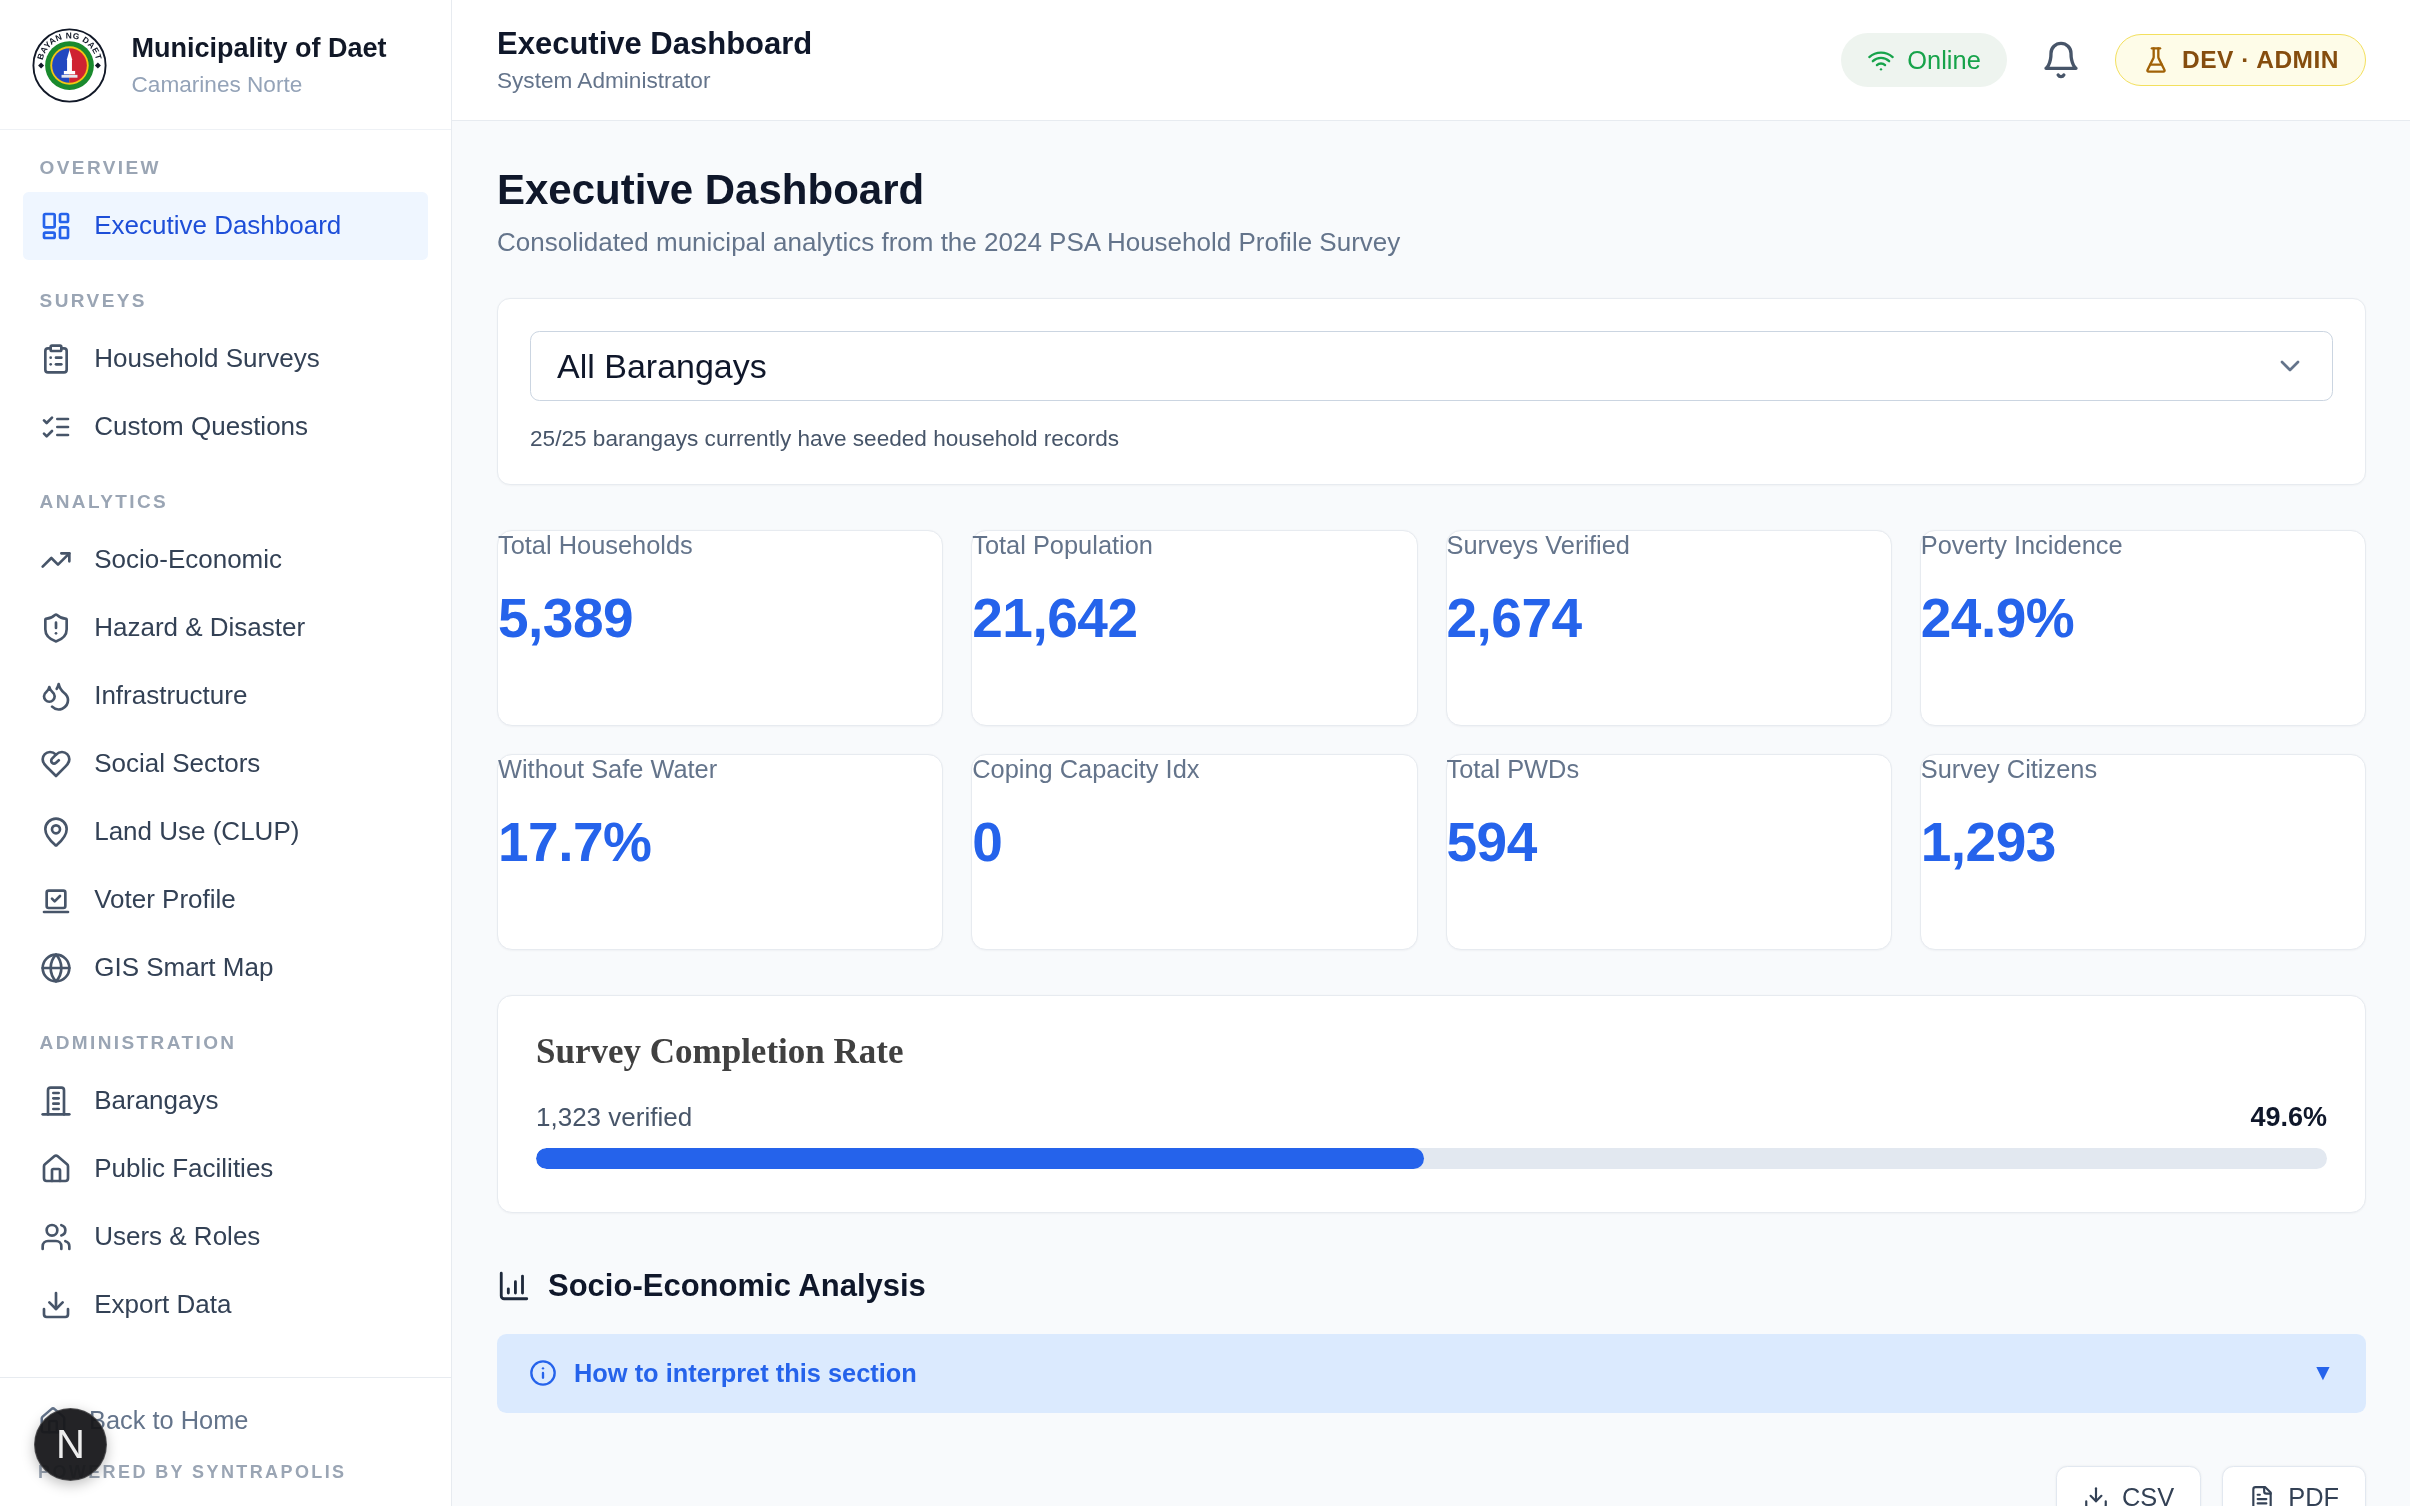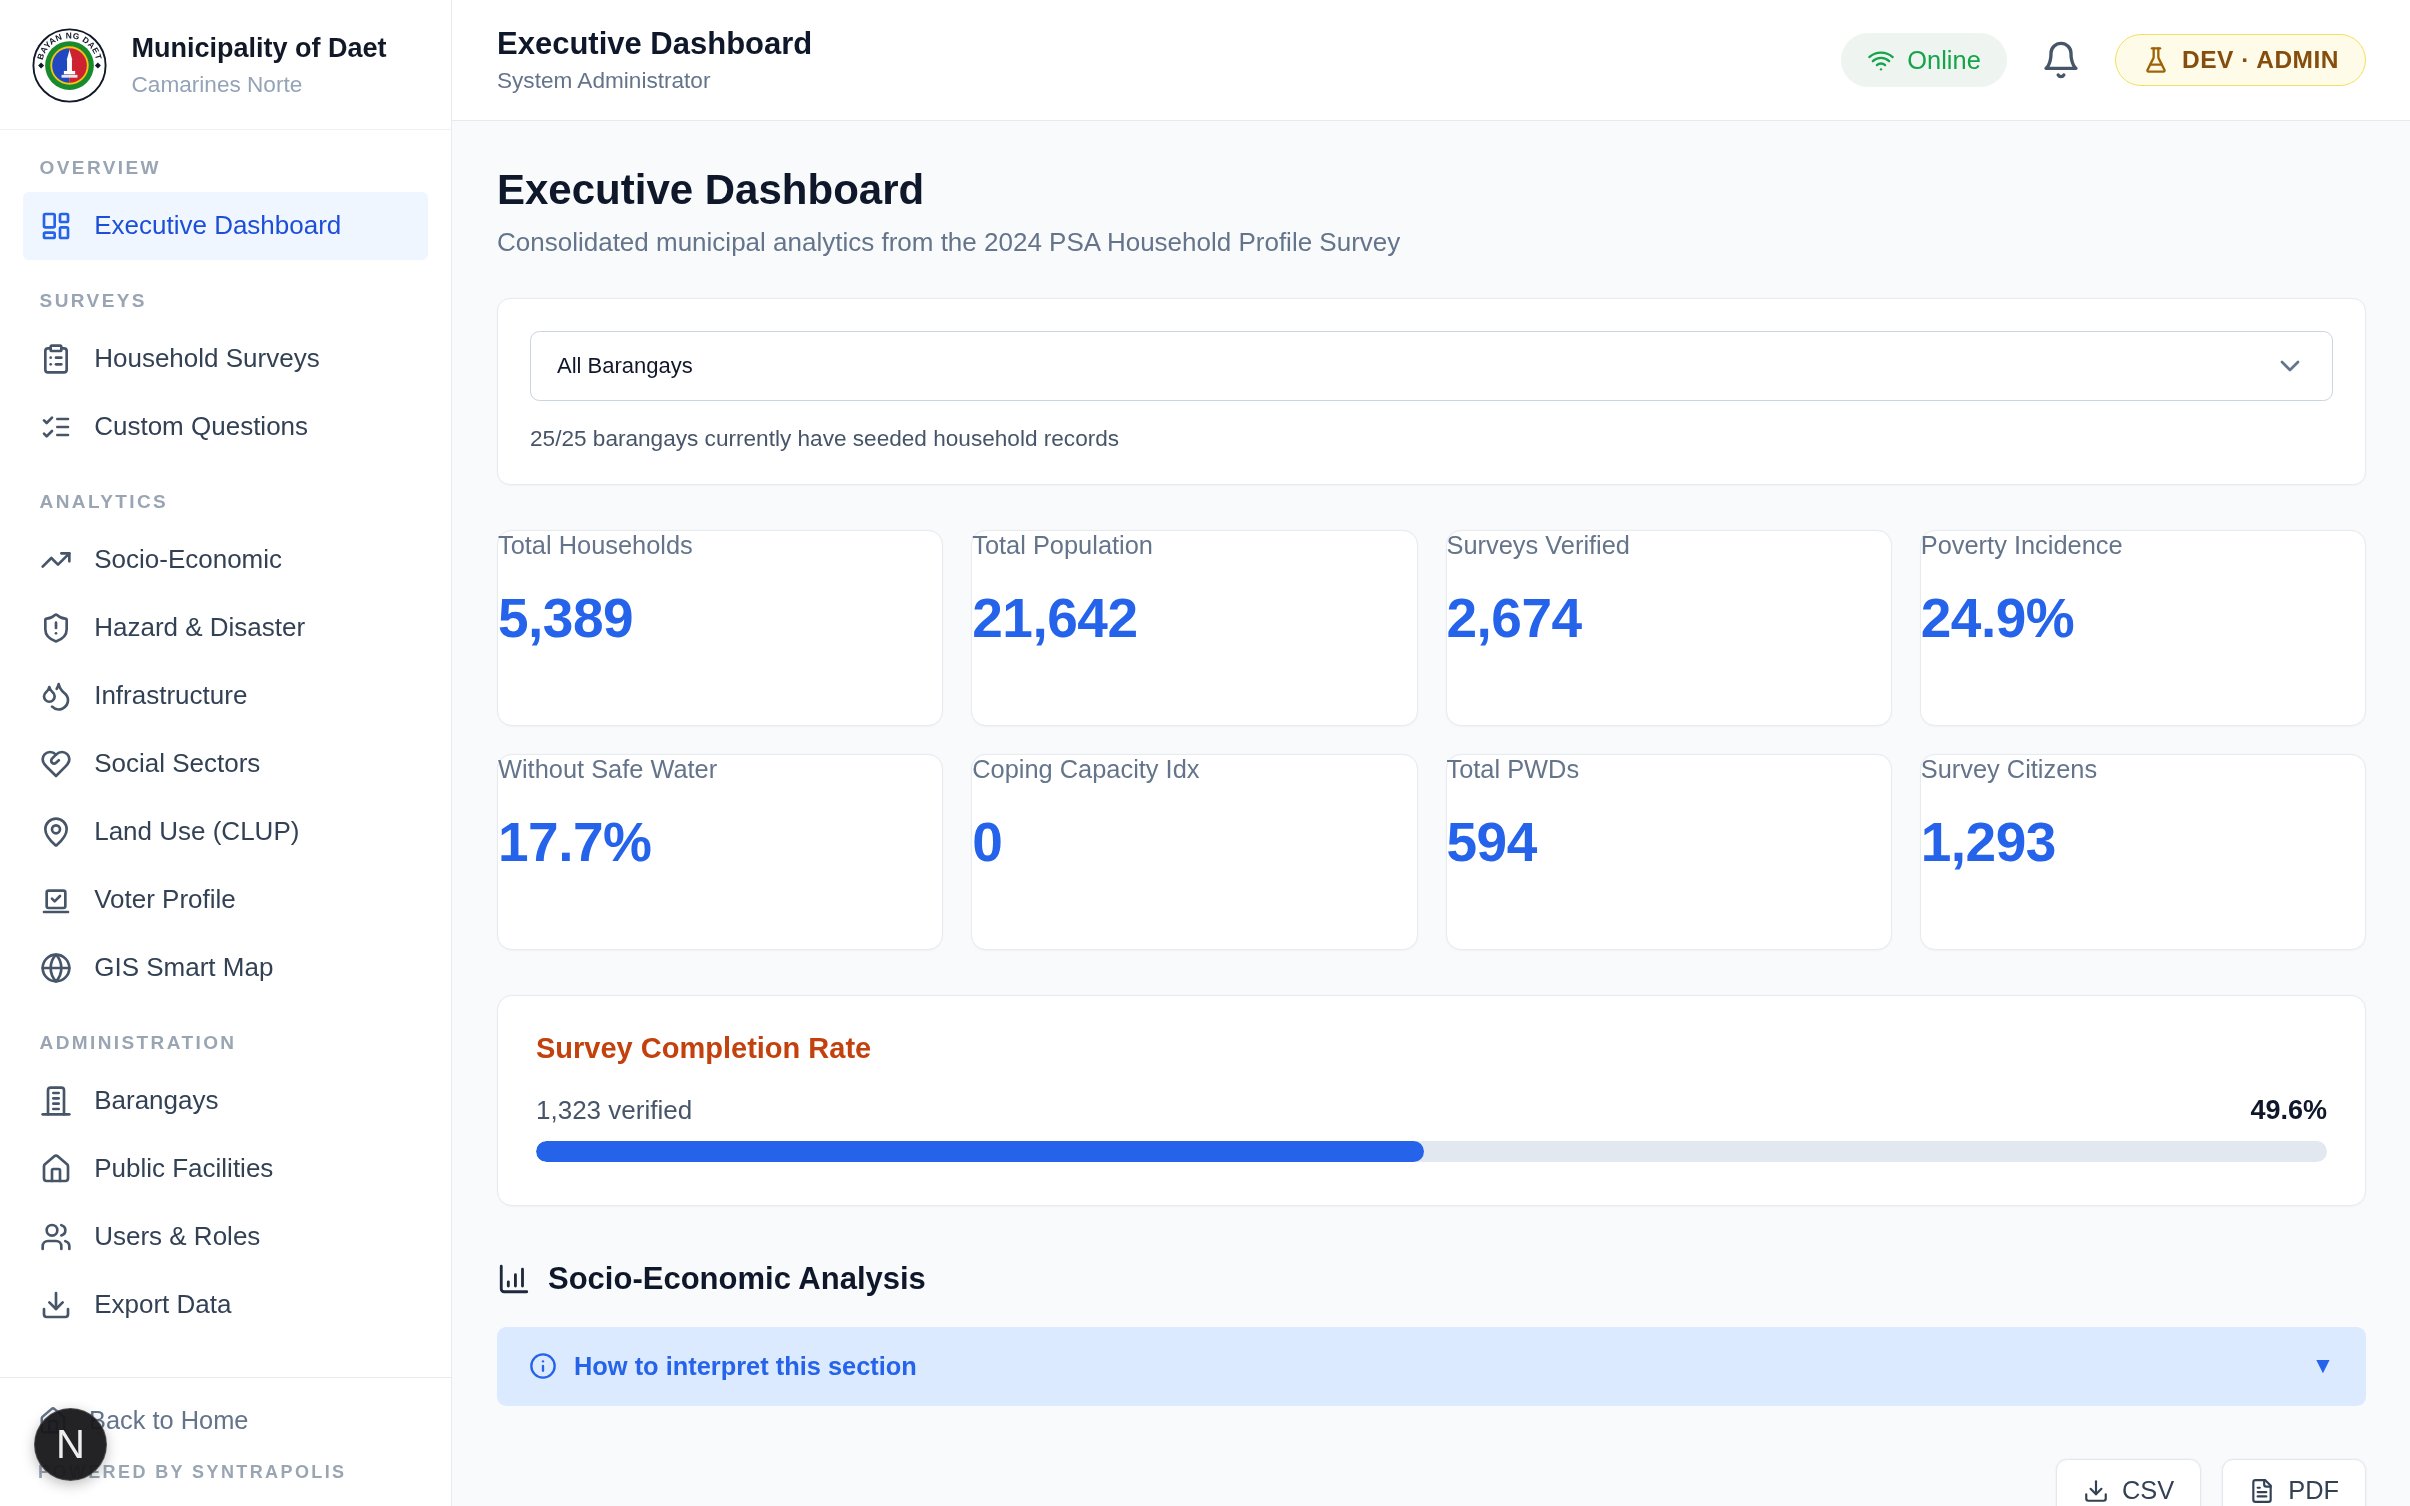--- a/index.html
+++ b/index.html
@@ -70,38 +70,38 @@
   .page-title { font-size:42px; font-weight:700; color:#0f172a; margin:13px 0 13px; }
   .page-sub { font-size:26px; color:#64748b; margin-bottom:40px; }
 
   .filter-card {
     background:#fff; border:0.9px solid #e7ebf0; border-radius:13px; padding:32px;
     box-shadow:0 0.9px 1.9px rgba(15,23,42,0.03);
   }
   .select-box {
     height:70px; border:0.9px solid #cbd5e1; border-radius:9.4px; background:#fff;
     display:flex; align-items:center; justify-content:space-between; padding:0 26px;
-    font-size:22px; color:#0f172a; cursor:pointer;
+    font-size:34px; color:#0f172a; cursor:pointer;
   }
   .select-box .icon { width:32px; height:32px; color:#64748b; display:flex; }
   .filter-helper { margin-top:24.5px; font-size:22.6px; color:#475569; }
 
   .stats-grid { display:grid; grid-template-columns:repeat(4,1fr); gap:28px; margin-top:45px; }
   .stat-card {
     background:#fff; border:0.9px solid #e7ebf0; border-radius:15px; 
     min-height:196px; box-shadow:0 0.9px 1.9px rgba(15,23,42,0.04);
   }
   .stat-label { font-size:25.4px; color:#64748b; }
   .stat-value { font-size:55px; font-weight:700; color:#2563eb; margin-top:26px; letter-spacing:-0.5px; }
 
   .completion-card {
     background:#fff; border:0.9px solid #e7ebf0; border-radius:15px;
     padding:36px 38px 43px; margin-top:45px; box-shadow:0 0.9px 1.9px rgba(15,23,42,0.04);
   }
-  .completion-title { font-size:29px; font-weight:700; color:#c2410c; }
+  .completion-title { font-size:35px; font-weight:700; color:#404040;font-family:Liberation Serif, serif; }
   .completion-row { display:flex; justify-content:space-between; align-items:baseline; margin-top:30px; }
   .completion-left { font-size:26px; color:#475569; }
   .completion-right { font-size:27px; font-weight:700; color:#0f172a; }
   .bar-track { margin-top:15px; height:21px; background:#e2e8f0; border-radius:941px; overflow:hidden; }
   .bar-fill { height:100%; background:#2563eb; border-radius:941px; width:0; }
 
   .section-head { display:flex; align-items:center; gap:17px; margin-top:55px; font-size:31px; font-weight:700; color:#0f172a; }
   .section-head .icon { width:34px; height:34px; color:#1e293b; display:flex; }
 
   .hint-banner {

